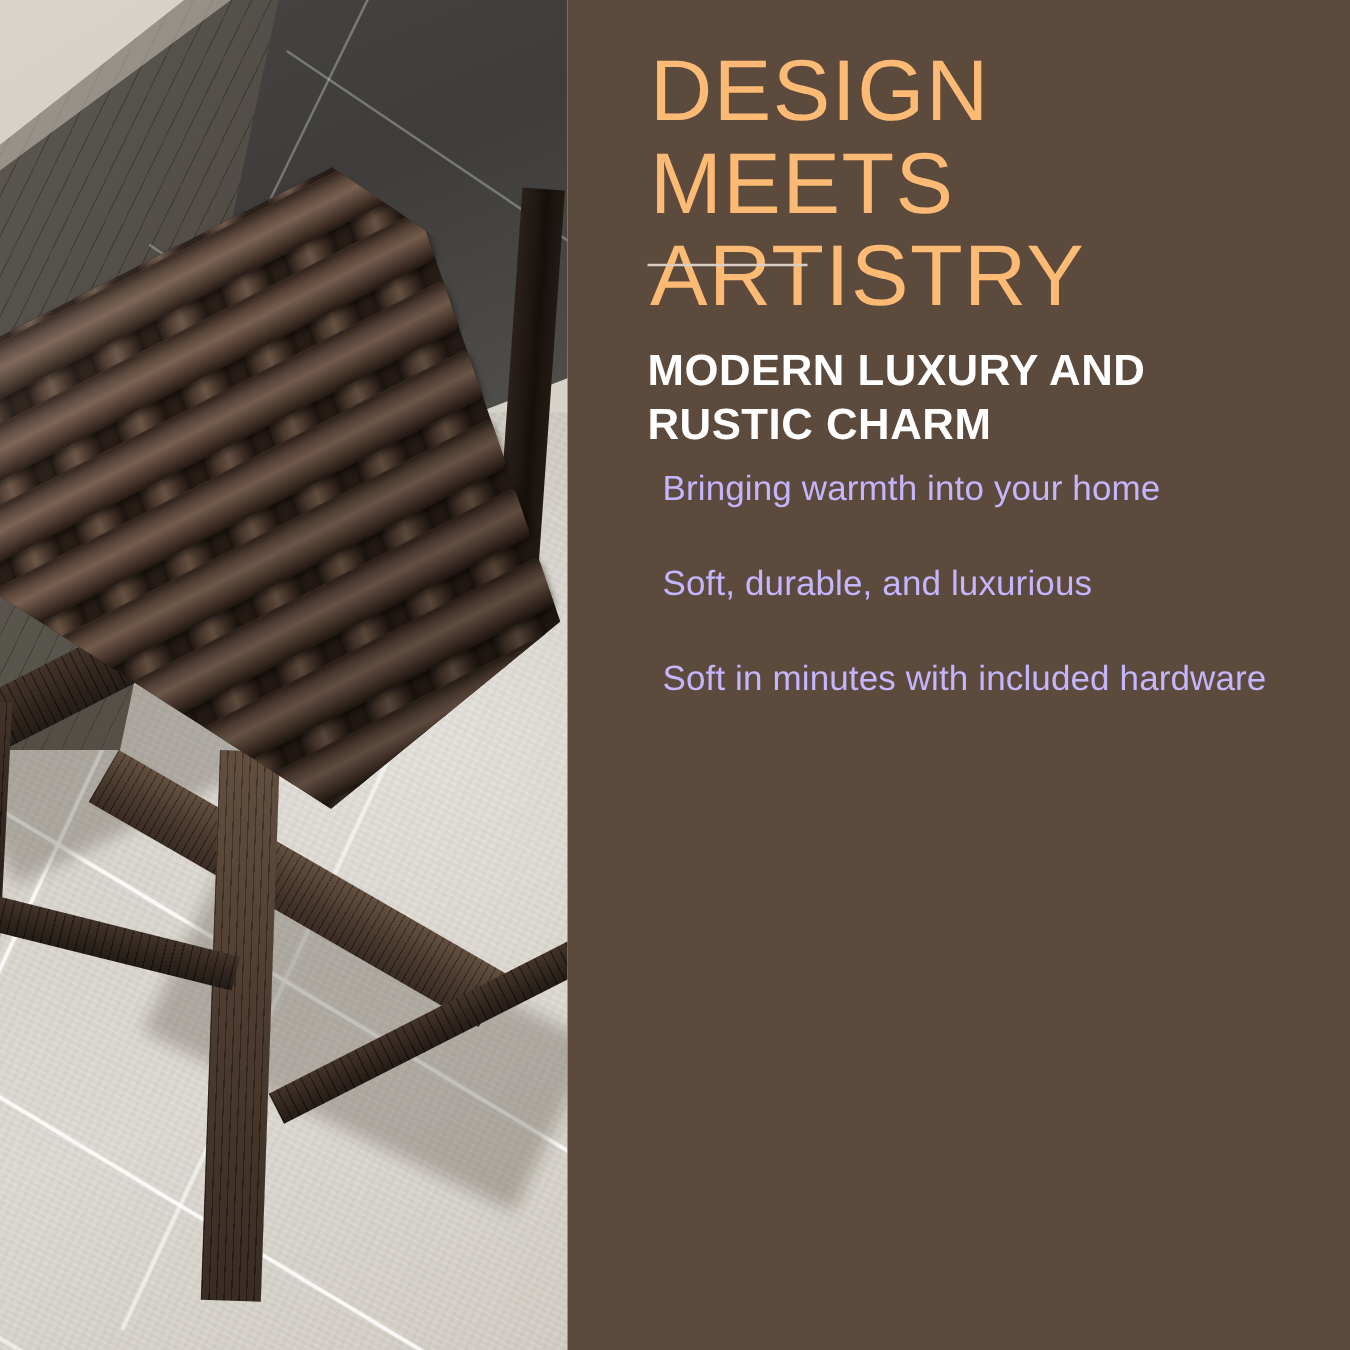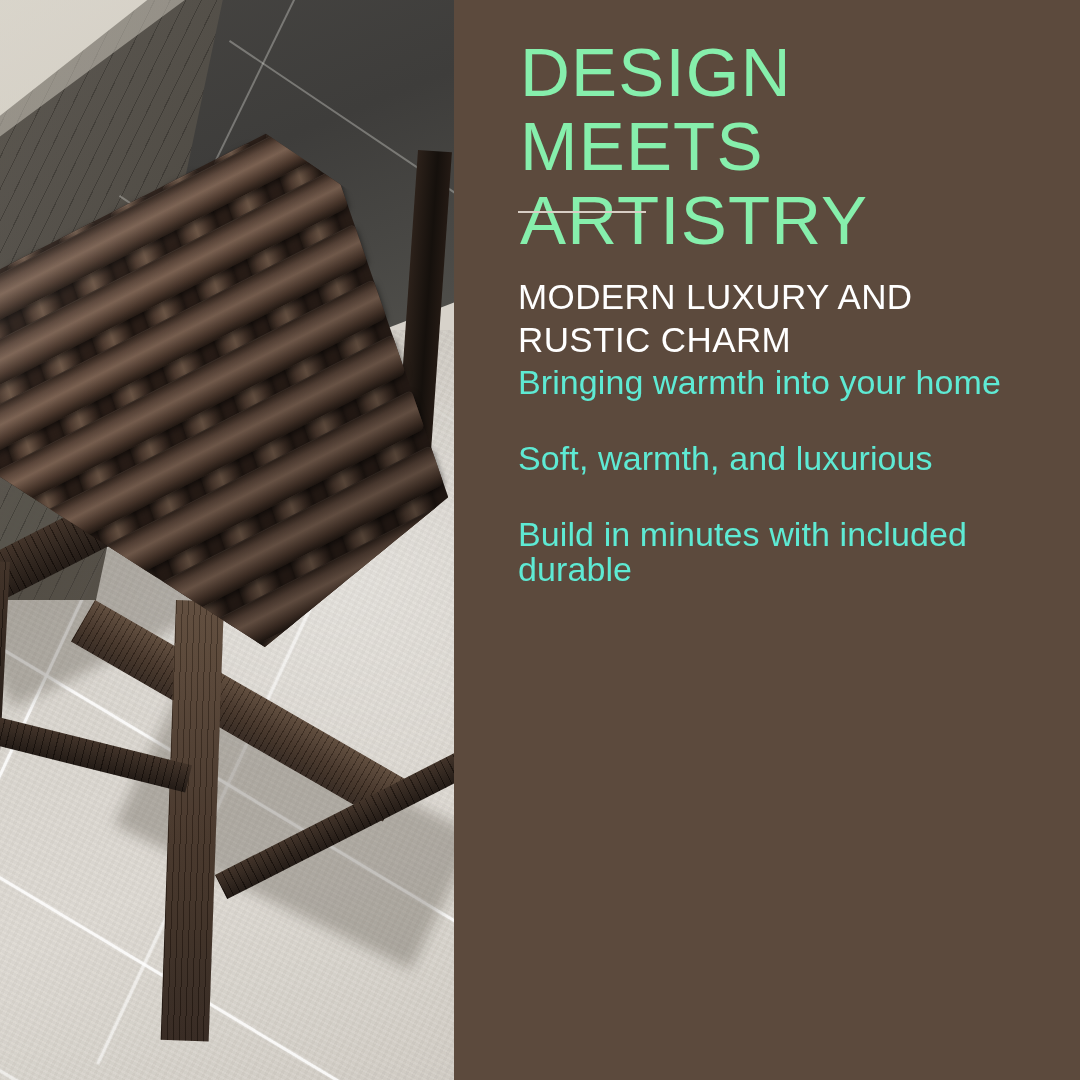--- a/index.html
+++ b/index.html
@@ -171,21 +171,21 @@
     height: 1080px;
     background: #5c4a3d;
     padding: 0;
   }
 
   .title {
     position: absolute;
     left: 66px;
     top: 36px;
     width: 510px;
-    color: #86efac;
+    color: #fdba74;
     font-size: 69px;
     line-height: 74px;
     letter-spacing: 1.2px;
     font-weight: 300;
     text-transform: uppercase;
     font-stretch: condensed;
   }
 
   .divider {
     position: absolute;
@@ -204,32 +204,32 @@
   }
   .feature {
     margin-bottom: 41px;
   }
   .feature:last-child { margin-bottom: 0; }
 
   .feature-heading {
     color: #ffffff;
     font-size: 35px;
     line-height: 43px;
-    font-weight: 400;
+    font-weight: 700;
     letter-spacing: 0.4px;
     text-transform: uppercase;
     margin: 0 0 4px 0;
   }
   .feature-sub {
-    color: #5eead4;
-    font-size: 34px;
+    color: #c4b5fd;
+    font-size: 28px;
     line-height: 35px;
     font-weight: 300;
     letter-spacing: 0.1px;
-    margin: 0;
+    margin: 12px;
   }
 </style>
 </head>
 <body>
 
 <div id="infographic">
 
   <div class="photo-panel">
 
     <div class="floor">
@@ -304,23 +304,23 @@
 
     <div class="features">
 
       <div class="feature">
         <div class="feature-heading">MODERN LUXURY AND RUSTIC CHARM</div>
         <div class="feature-sub">Bringing warmth into your home</div>
       </div>
 
 
       <div class="feature">
-        <div class="feature-sub">Soft, warmth, and luxurious</div>
+        <div class="feature-sub">Soft, durable, and luxurious</div>
       </div>
 
       <div class="feature">
-        <div class="feature-sub">Build in minutes with included durable</div>
+        <div class="feature-sub">Soft in minutes with included hardware</div>
       </div>
 
     </div>
   </div>
 
 </div>
 
 </body></html>

